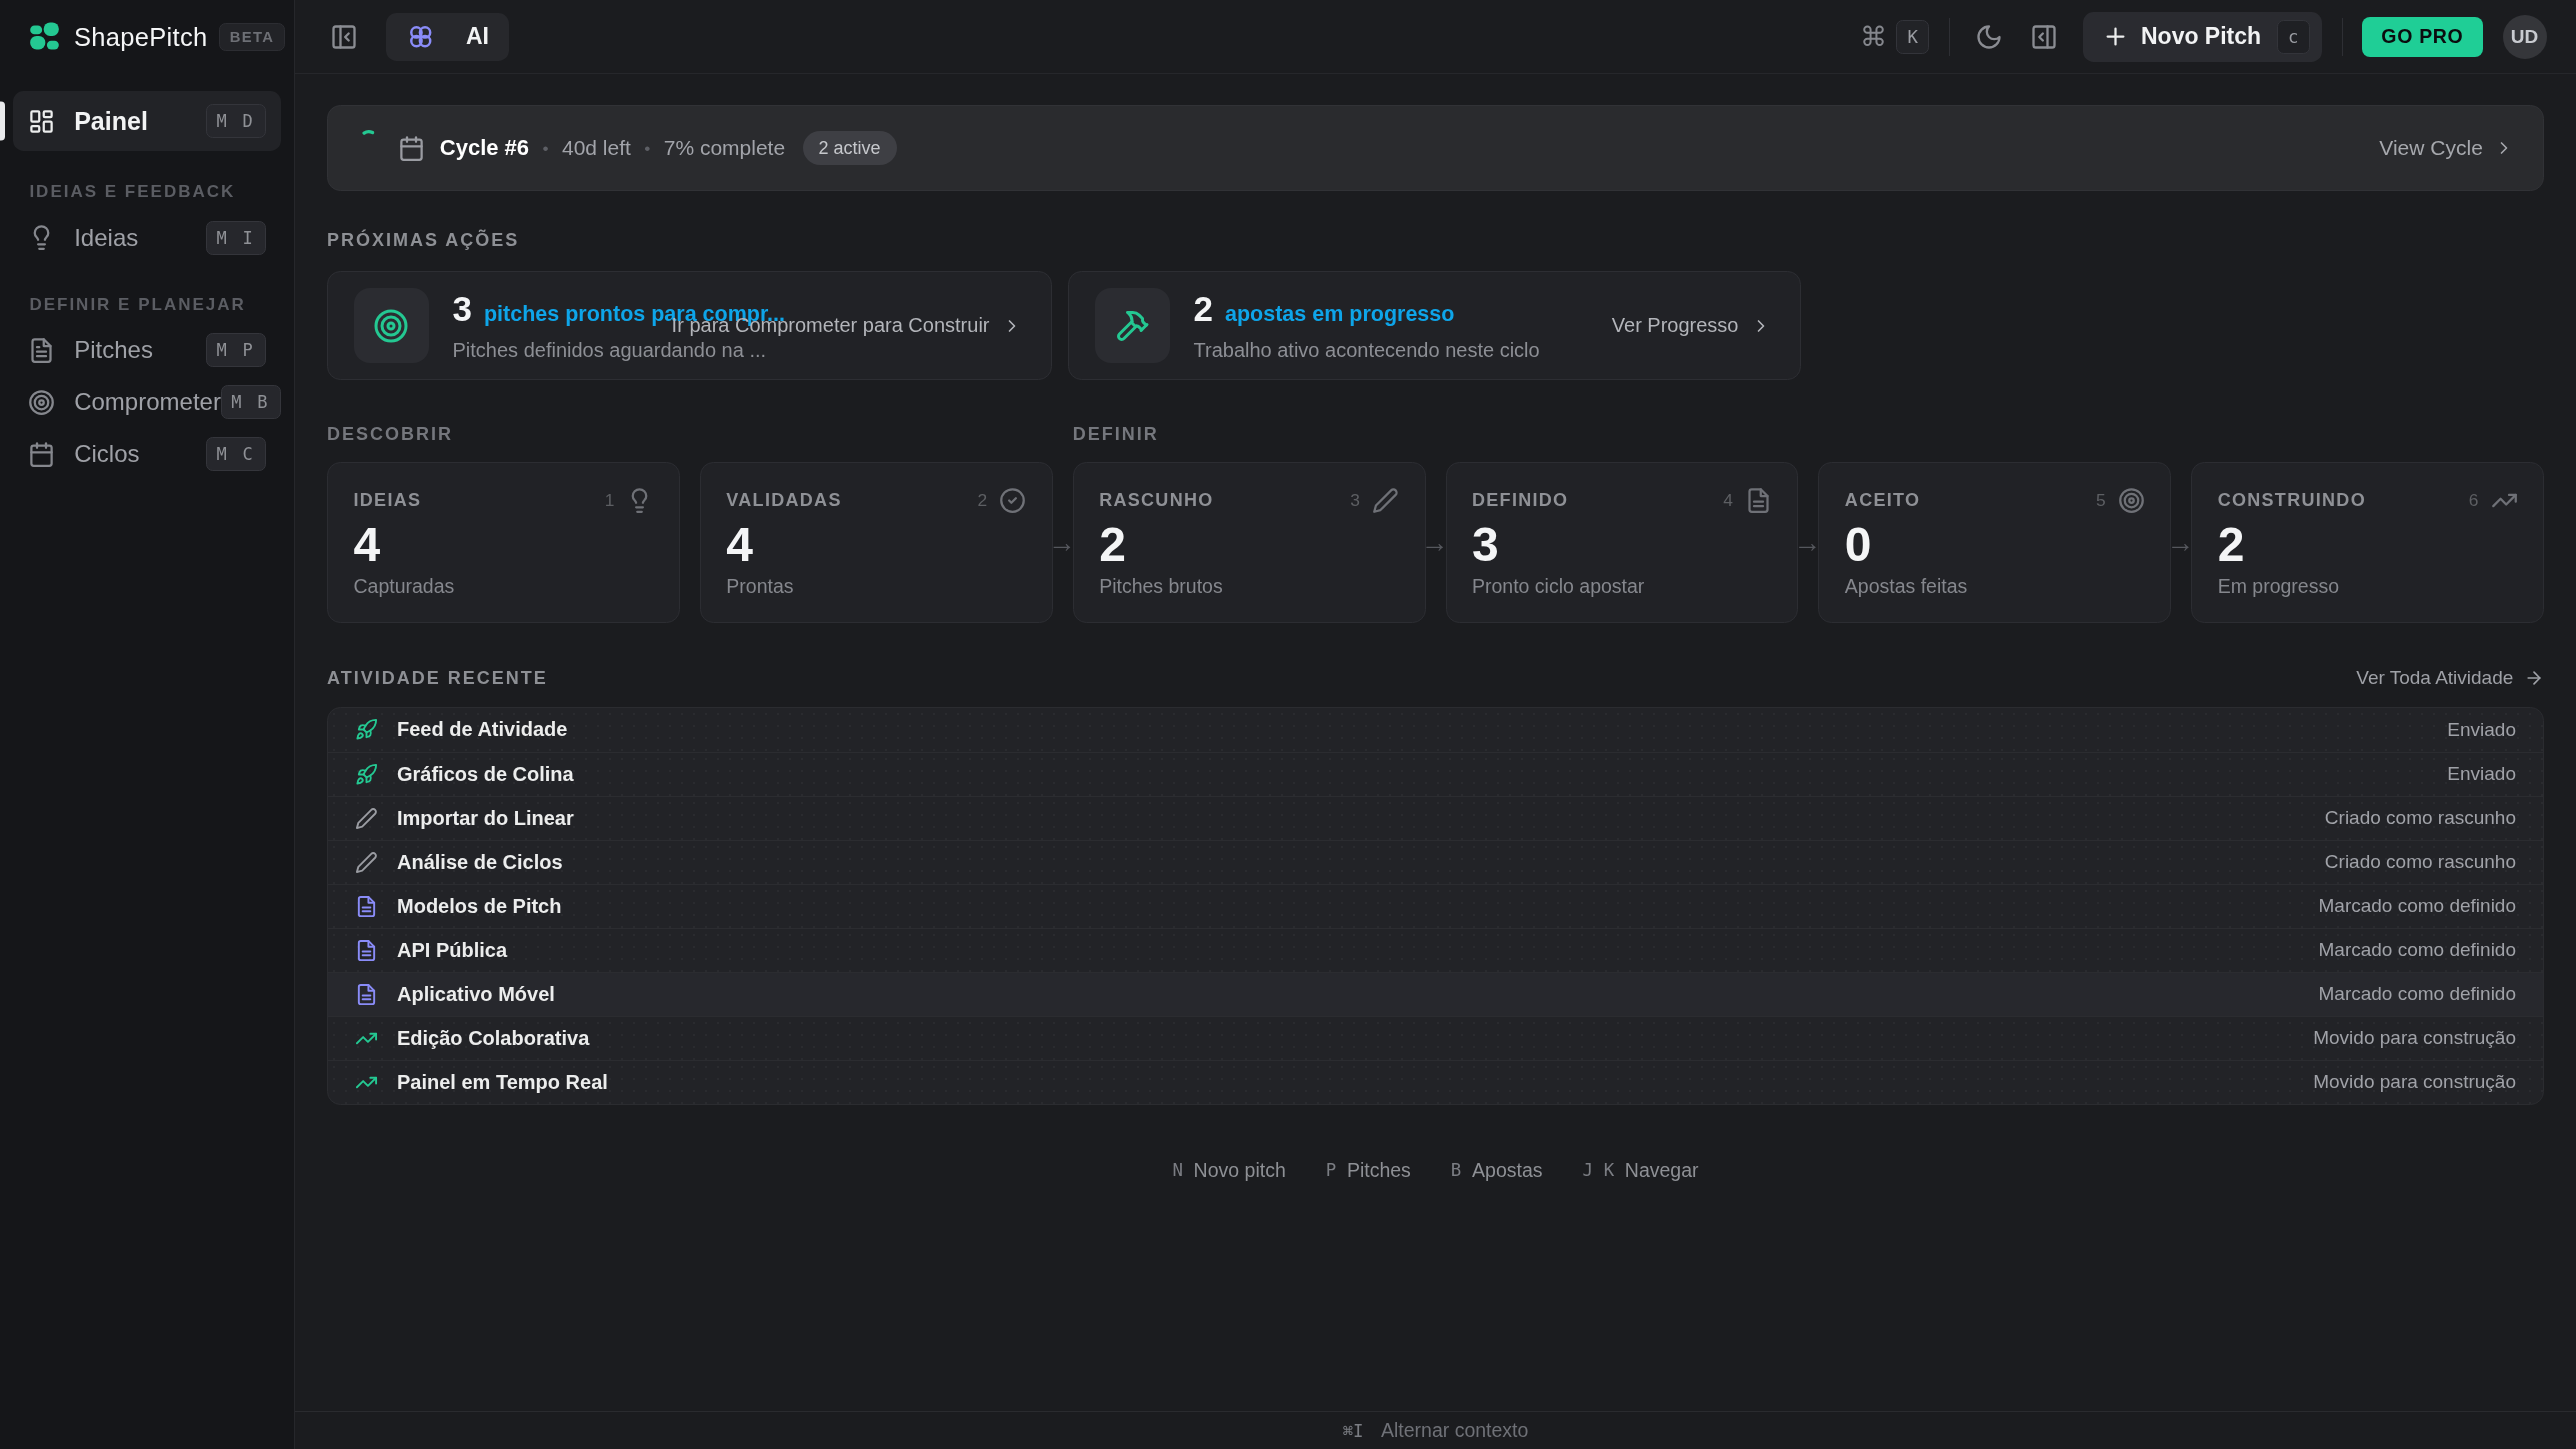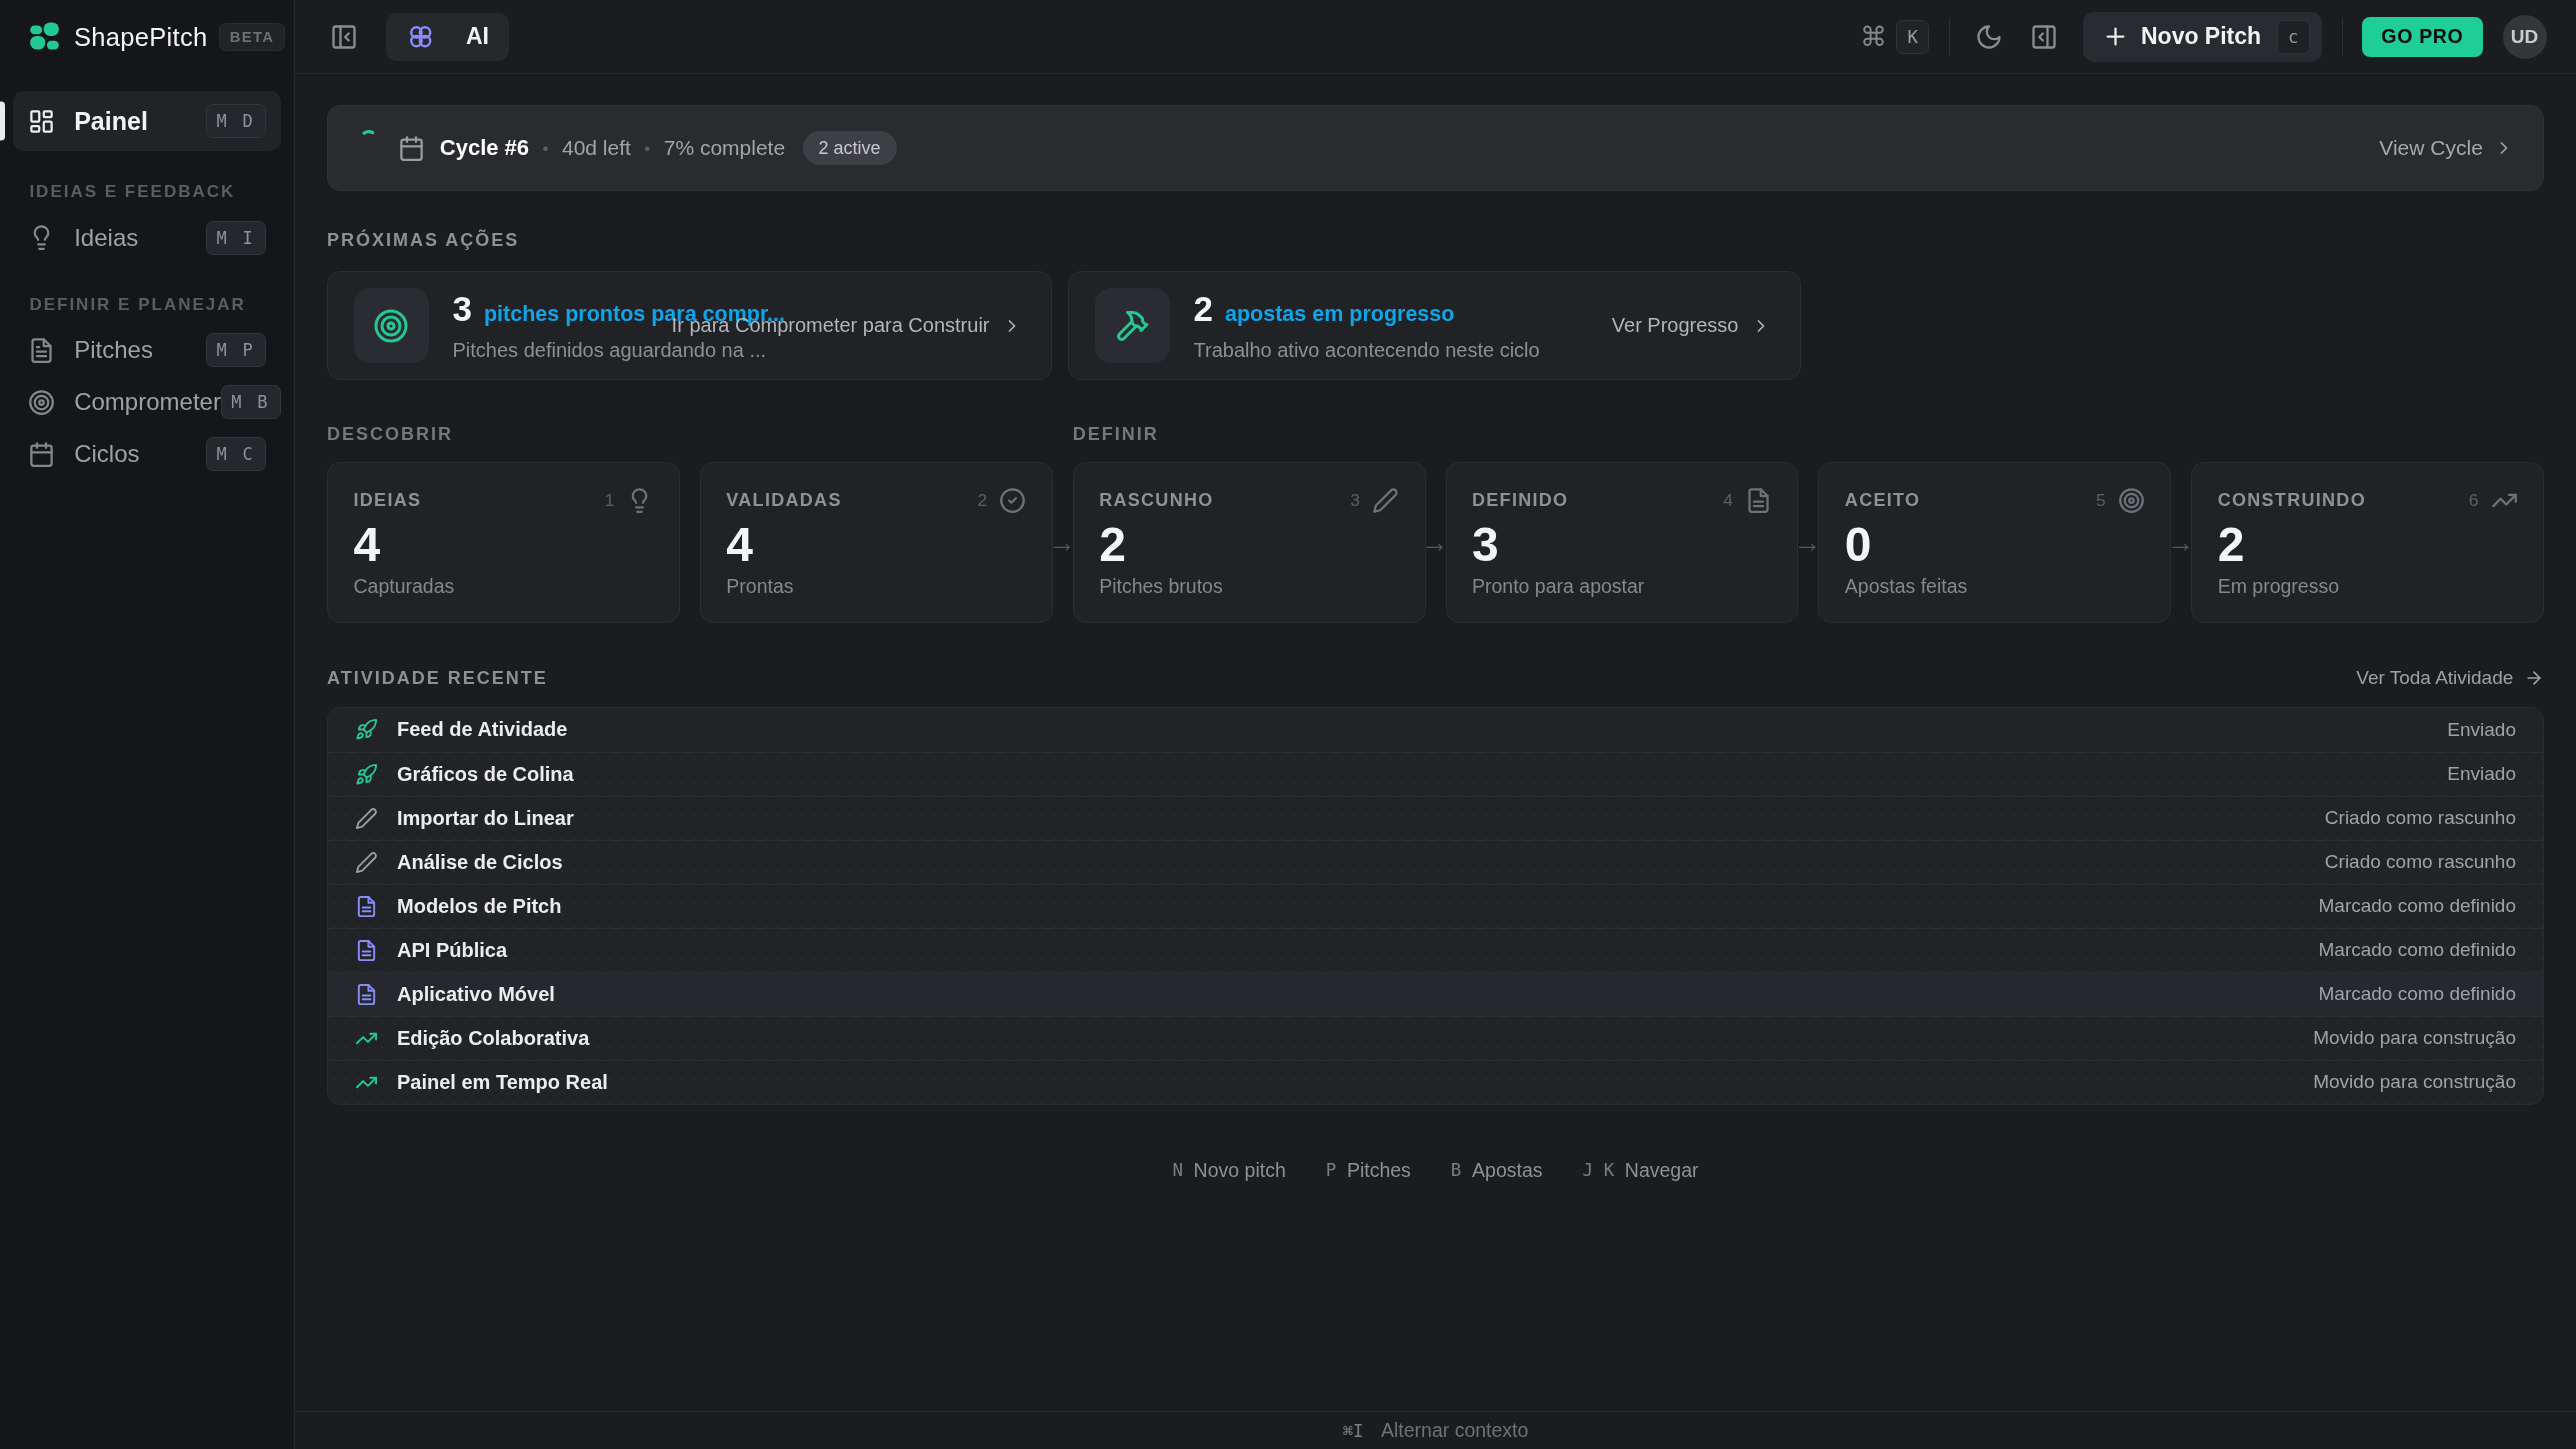--- a/index.html
+++ b/index.html
@@ -376,21 +376,21 @@
               <span class="sc-title">DEFINIDO</span>
               <span class="sc-num">4</span>
               <svg viewBox="0 0 24 24">
                 <path d="M14 2H6a2 2 0 0 0-2 2v16a2 2 0 0 0 2 2h12a2 2 0 0 0 2-2V8l-6-6z"></path>
                   <path d="M14 2v6h6"></path>
                   <path d="M16 13H8"></path>
                   <path d="M16 17H8"></path>
               </svg>
             </div>
             <div class="sc-value">3</div>
-            <div class="sc-sub">Pronto para apostar</div>
+            <div class="sc-sub">Pronto ciclo apostar</div>
             <span class="flow-arrow">→</span>
           </div>
 
           <div class="stage-card dotted">
             <div class="sc-head">
               <span class="sc-title">ACEITO</span>
               <span class="sc-num">5</span>
               <svg viewBox="0 0 24 24">
                 <circle cx="12" cy="12" r="10"></circle>
                   <circle cx="12" cy="12" r="6"></circle>

